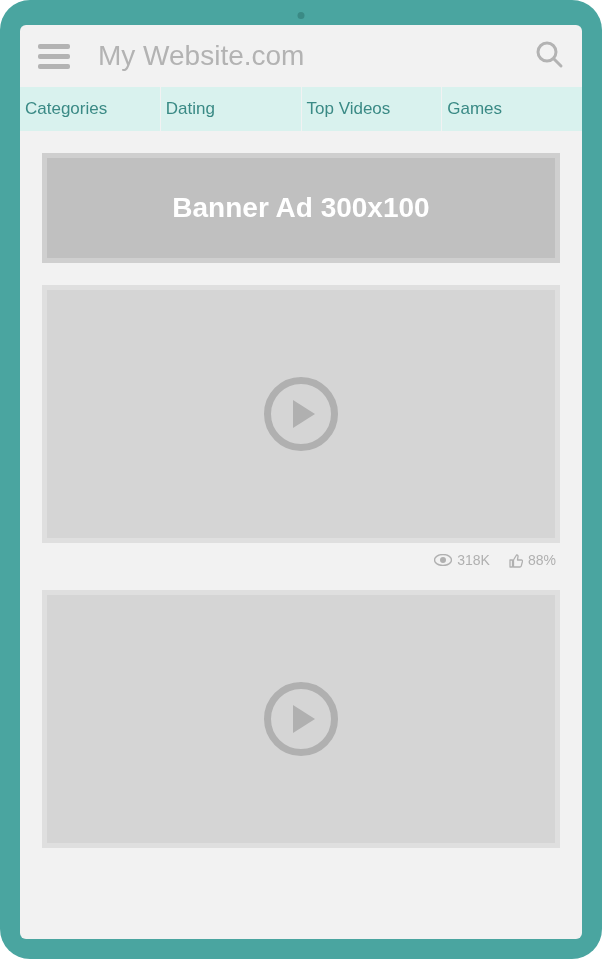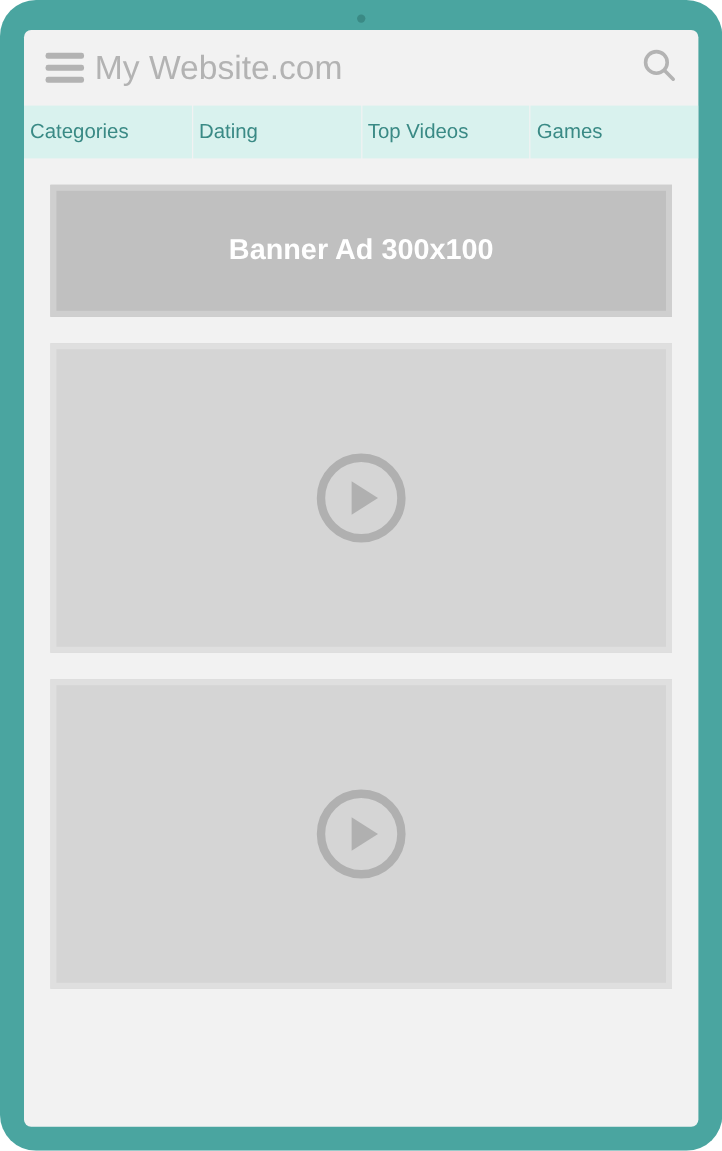--- a/index.html
+++ b/index.html
@@ -36,21 +36,21 @@
       border-radius: 6px;
       height: 100%;
       overflow: hidden;
       display: flex;
       flex-direction: column;
     }
     .header {
       display: flex;
       align-items: center;
       padding: 14px 18px;
-      gap: 9px;
+      gap: 28px;
     }
     .hamburger-icon {
       display: flex;
       flex-direction: column;
       gap: 5px;
       cursor: pointer;
     }
     .hamburger-icon span {
       width: 32px;
       height: 5px;
@@ -89,21 +89,21 @@
       background: #c0c0c0;
       border: 5px solid #cfcfcf;
       height: 110px;
       display: flex;
       align-items: center;
       justify-content: center;
       margin-bottom: 22px;
     }
     .banner-ad-text {
       color: #fff;
-      font-size: 24px;
+      font-size: 28px;
       font-weight: bold;
     }
     .video-card {
       margin-bottom: 22px;
     }
     .video-thumb {
       background: #d5d5d5;
       border: 5px solid #dfdfdf;
       height: 258px;
       display: flex;
@@ -177,20 +177,35 @@
       <div class="banner-ad">
         <div class="banner-ad-text">Banner Ad 300x100</div>
       </div>
 
       <div class="video-card">
         <div class="video-thumb">
           <div class="play-circle">
             <div class="play-triangle"></div>
           </div>
         </div>
+        <div class="video-stats">
+          <div class="stat-group">
+            <svg width="18" height="12" viewBox="0 0 18 12">
+              <ellipse cx="9" cy="6" rx="8.5" ry="5.5" fill="none" stroke="#b0b0b0" stroke-width="1.4"></ellipse>
+              <circle cx="9" cy="6" r="3" fill="#b0b0b0"></circle>
+            </svg>
+            <span>318K</span>
+          </div>
+          <div class="stat-group">
+            <svg width="15" height="15" viewBox="0 0 15 15">
+              <path d="M2 7 L2 14 L4.5 14 L4.5 7 Z M5.5 14 L12 14 C12.5 14 13 13.5 13.2 13 L14.5 8.5 C14.8 7.5 14 7 13.5 7 L9.5 7 L10 3.5 C10.2 2.5 9.5 2 9 2 L8.5 2 L5.5 7 Z" fill="none" stroke="#b0b0b0" stroke-width="1.3" stroke-linejoin="round"></path>
+            </svg>
+            <span>88%</span>
+          </div>
+        </div>
       </div>
 
       <div class="video-card">
         <div class="video-thumb">
           <div class="play-circle">
             <div class="play-triangle"></div>
           </div>
         </div>
       </div>
 

